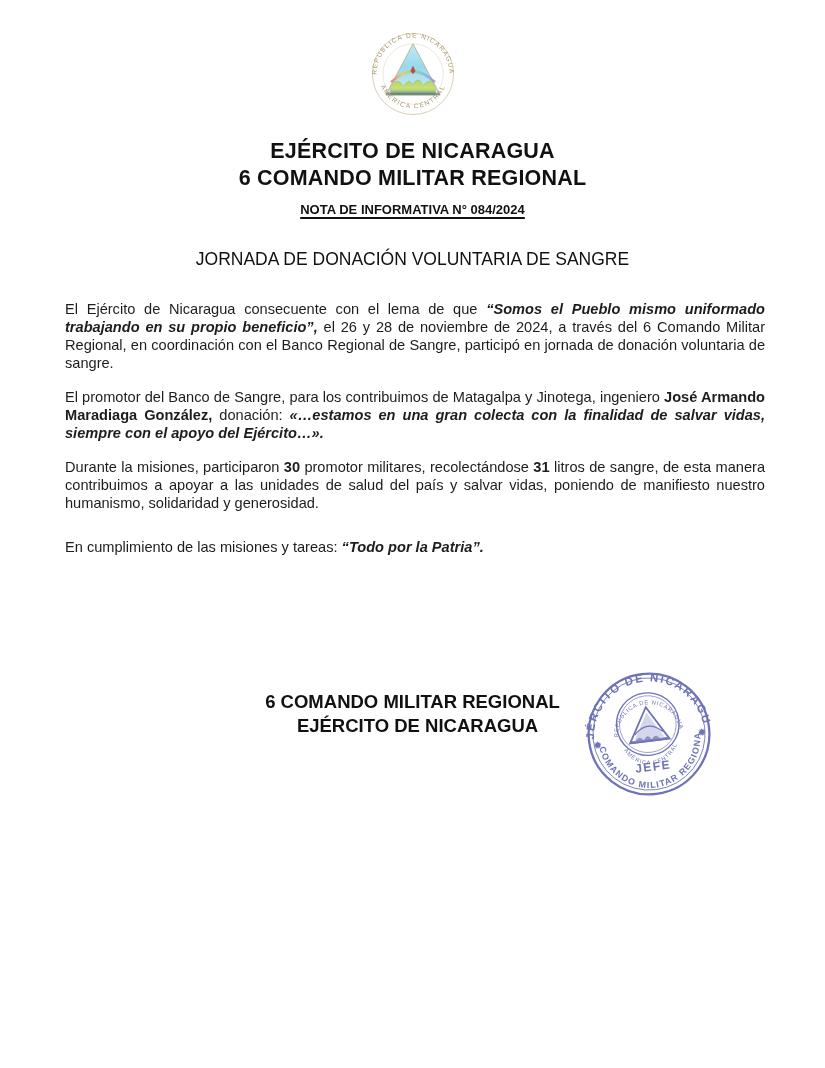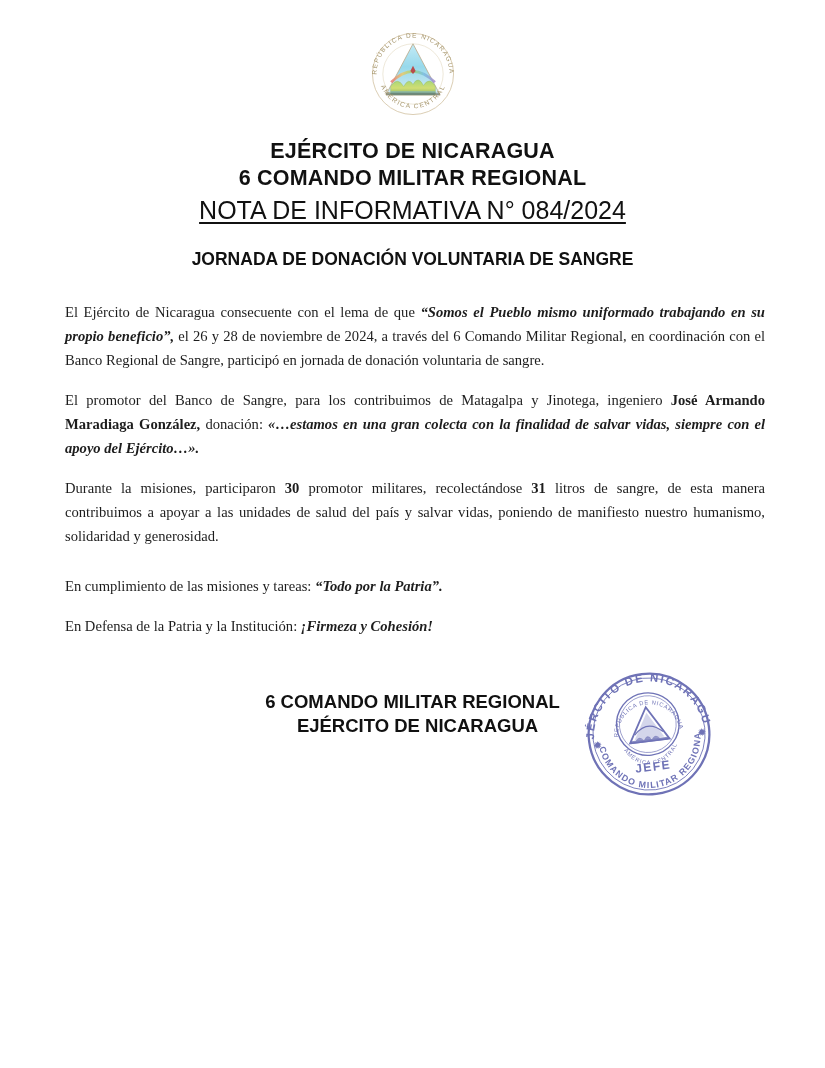--- a/index.html
+++ b/index.html
@@ -48,55 +48,54 @@
   }
   .heading .line1,
   .heading .line2 {
     font-size: 21.5px;
     font-weight: 700;
     letter-spacing: .2px;
     line-height: 27px;
     color: #111;
   }
   .heading .line3 {
-    font-size: 25px;
-    font-weight: 400;
+    font-size: 13px;
+    font-weight: 700;
     line-height: 26px;
     margin-top: 5px;
     text-decoration: underline;
     text-underline-offset: 3px;
     text-decoration-thickness: 2px;
     color: #111;
   }
   .subject {
     position: absolute;
     top: 249px;
     left: 0;
     width: 100%;
     text-align: center;
     font-size: 17.5px;
-    font-weight: 700;
+    font-weight: 400;
     color: #111;
   }
 
   
   .body-text {
     position: absolute;
     top: 300px;
     left: 65px;
     width: 700px;
   }
   .body-text p {
     margin: 0 0 16px 0;
     font-size: 14.6px;
-    line-height: 24px;
+    line-height: 18px;
     text-align: justify;
     text-justify: inter-word;
     color: #1d1d1d;
-    font-family: Liberation Serif, serif;
   }
   .body-text p.gap-lg { margin-bottom: 26px; }
   .body-text p.gap-xl { margin-bottom: 16px; }
   .bi { font-weight: 700; font-style: italic; }
   .b  { font-weight: 700; }
 
   
   .signature {
     position: absolute;
     top: 690px;
@@ -187,21 +186,20 @@
   <div class="body-text">
 
     <p><span>El Ejército de Nicaragua consecuente con el lema de que </span><span class="bi">“Somos el Pueblo mismo uniformado trabajando en su propio beneficio”,</span><span> el 26 y 28 de noviembre de 2024, a través del 6 Comando Militar Regional, en coordinación con el Banco Regional de Sangre, participó en jornada de donación voluntaria de sangre.</span></p>
 
     <p><span>El promotor del Banco de Sangre, para los contribuimos de Matagalpa y Jinotega, ingeniero </span><span class="b">José Armando Maradiaga González,</span><span> donación: </span><span class="bi">«…estamos en una gran colecta con la finalidad de salvar vidas, siempre con el apoyo del Ejército…».</span></p>
 
     <p class="gap-lg"><span>Durante la misiones, participaron </span><span class="b">30</span><span> promotor militares, recolectándose </span><span class="b">31</span><span> litros de sangre, de esta manera contribuimos a apoyar a las unidades de salud del país y salvar vidas, poniendo de manifiesto nuestro humanismo, solidaridad y generosidad.</span></p>
 
     <p class="gap-xl"><span>En cumplimiento de las misiones y tareas: </span><span class="bi">“Todo por la Patria”.</span></p>
 
-    <p class="gap-lg"><span>En Defensa de la Patria y la Institución: </span><span class="bi">¡Firmeza y Cohesión!</span></p>
 
   </div>
 
   <div class="signature">
     <div>6 COMANDO MILITAR REGIONAL</div>
     <div class="sig-indent">EJÉRCITO DE NICARAGUA</div>
   </div>
 
   <svg class="seal" viewBox="0 0 200 200">
     <defs>

